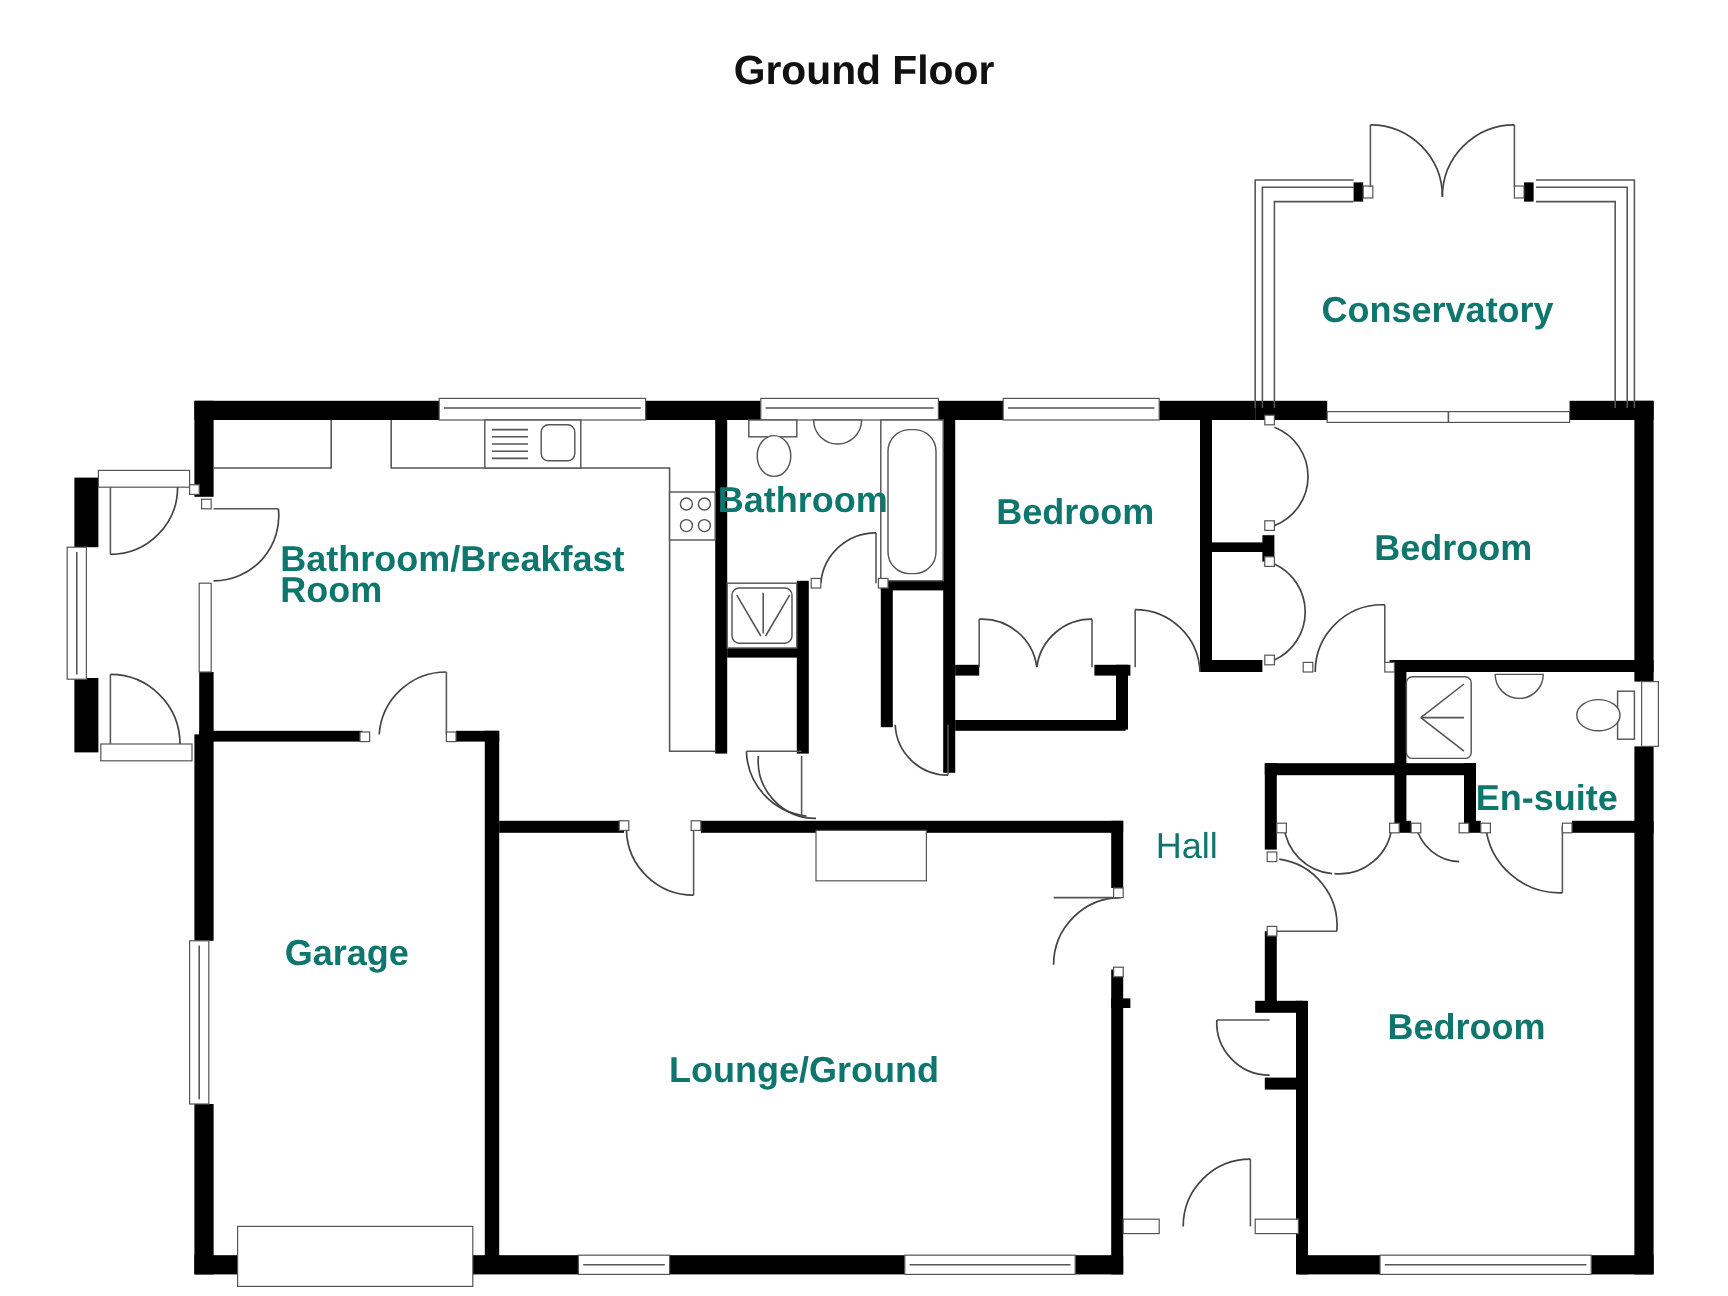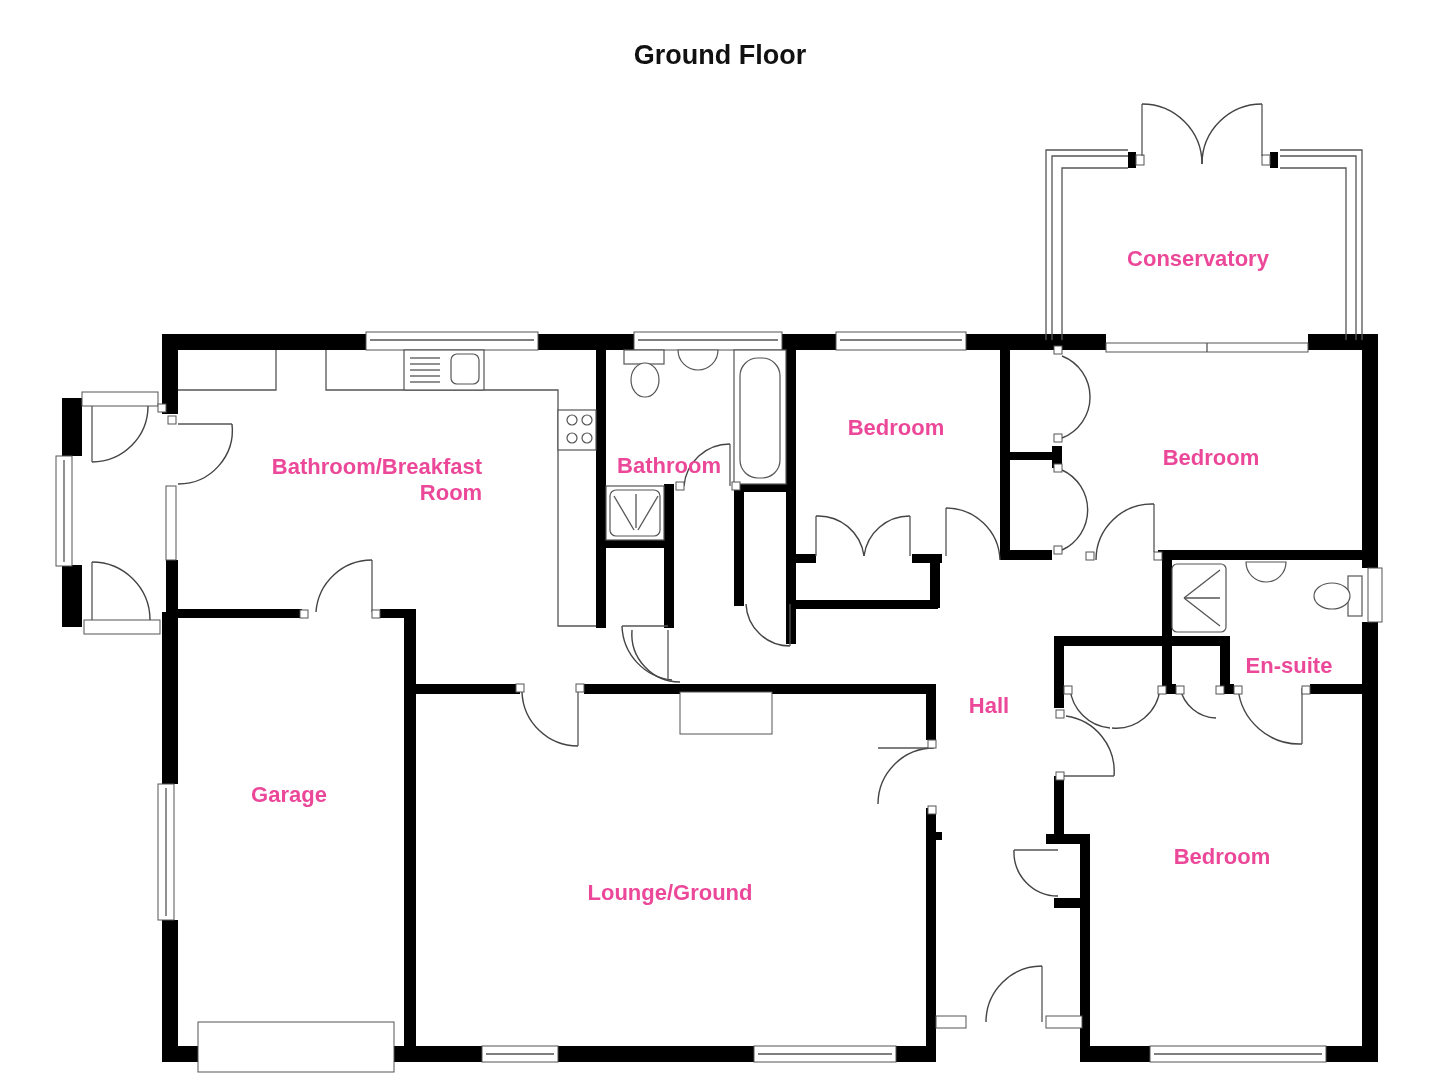--- a/index.html
+++ b/index.html
@@ -1,20 +1,20 @@
 <!DOCTYPE html>
 <html><head>
 <meta charset="utf-8">
 <style>
   html, body { margin: 0; padding: 0; background: #ffffff; }
   body { width: 1440px; height: 1080px; position: relative; overflow: hidden; font-family: "Liberation Sans", sans-serif; }
-  .title { position: absolute; left: 0; width: 1440px; top: 40px; text-align: center; font-weight: bold; font-size: 27px; color: #111; }
+  .title { position: absolute; left: 0; width: 1440px; top: 40px; text-align: center; font-weight: bold; font-size: 34px; color: #111; }
   svg.plan { position: absolute; left: 0; top: 0; }
-  .label { position: absolute; font-weight: bold; font-size: 22px; color: #ec4899; text-align: right; line-height: 26px; white-space: nowrap; transform: translate(-50%, -50%); }
-  .label.hall { font-weight: bold; }
+  .label { position: absolute; font-weight: bold; font-size: 30px; color: #0f766e; text-align: left; line-height: 26px; white-space: nowrap; transform: translate(-50%, -50%); }
+  .label.hall { font-weight: normal; }
   .wall { fill: #000; }
   .win { fill: #fff; stroke: #555; stroke-width: 1; }
   .thin { fill: none; stroke: #555; stroke-width: 1.3; }
   .arc { fill: none; stroke: #444; stroke-width: 1.4; }
   .fix { fill: #fff; stroke: #555; stroke-width: 1.2; }
   .post { fill: #fff; stroke: #555; stroke-width: 1; }
 </style>
 </head>
 <body>
 
@@ -262,21 +262,21 @@
     <rect class="post" x="1302" y="686" width="8" height="8"></rect>
     <rect class="post" x="1056" y="710" width="8" height="8"></rect>
     <rect class="post" x="1056" y="772" width="8" height="8"></rect>
   </g>
 </svg>
 
 <div class="label" style="left:377px;top:480px;">
   <div>Bathroom/Breakfast</div>
   <div>Room</div>
 </div>
-<div class="label" style="left:669px;top:418px;margin-top:48px;">Bathroom</div>
+<div class="label" style="left:669px;top:418px;">Bathroom</div>
 <div class="label" style="left:896px;top:428px;">Bedroom</div>
 <div class="label" style="left:1198px;top:259px;">Conservatory</div>
 <div class="label" style="left:1211px;top:458px;">Bedroom</div>
 <div class="label" style="left:1289px;top:666px;">En-suite</div>
 <div class="label hall" style="left:989px;top:706px;">Hall</div>
 <div class="label" style="left:289px;top:795px;">Garage</div>
 <div class="label" style="left:670px;top:893px;">Lounge/Ground</div>
 <div class="label" style="left:1222px;top:857px;">Bedroom</div>
 
 </body></html>

